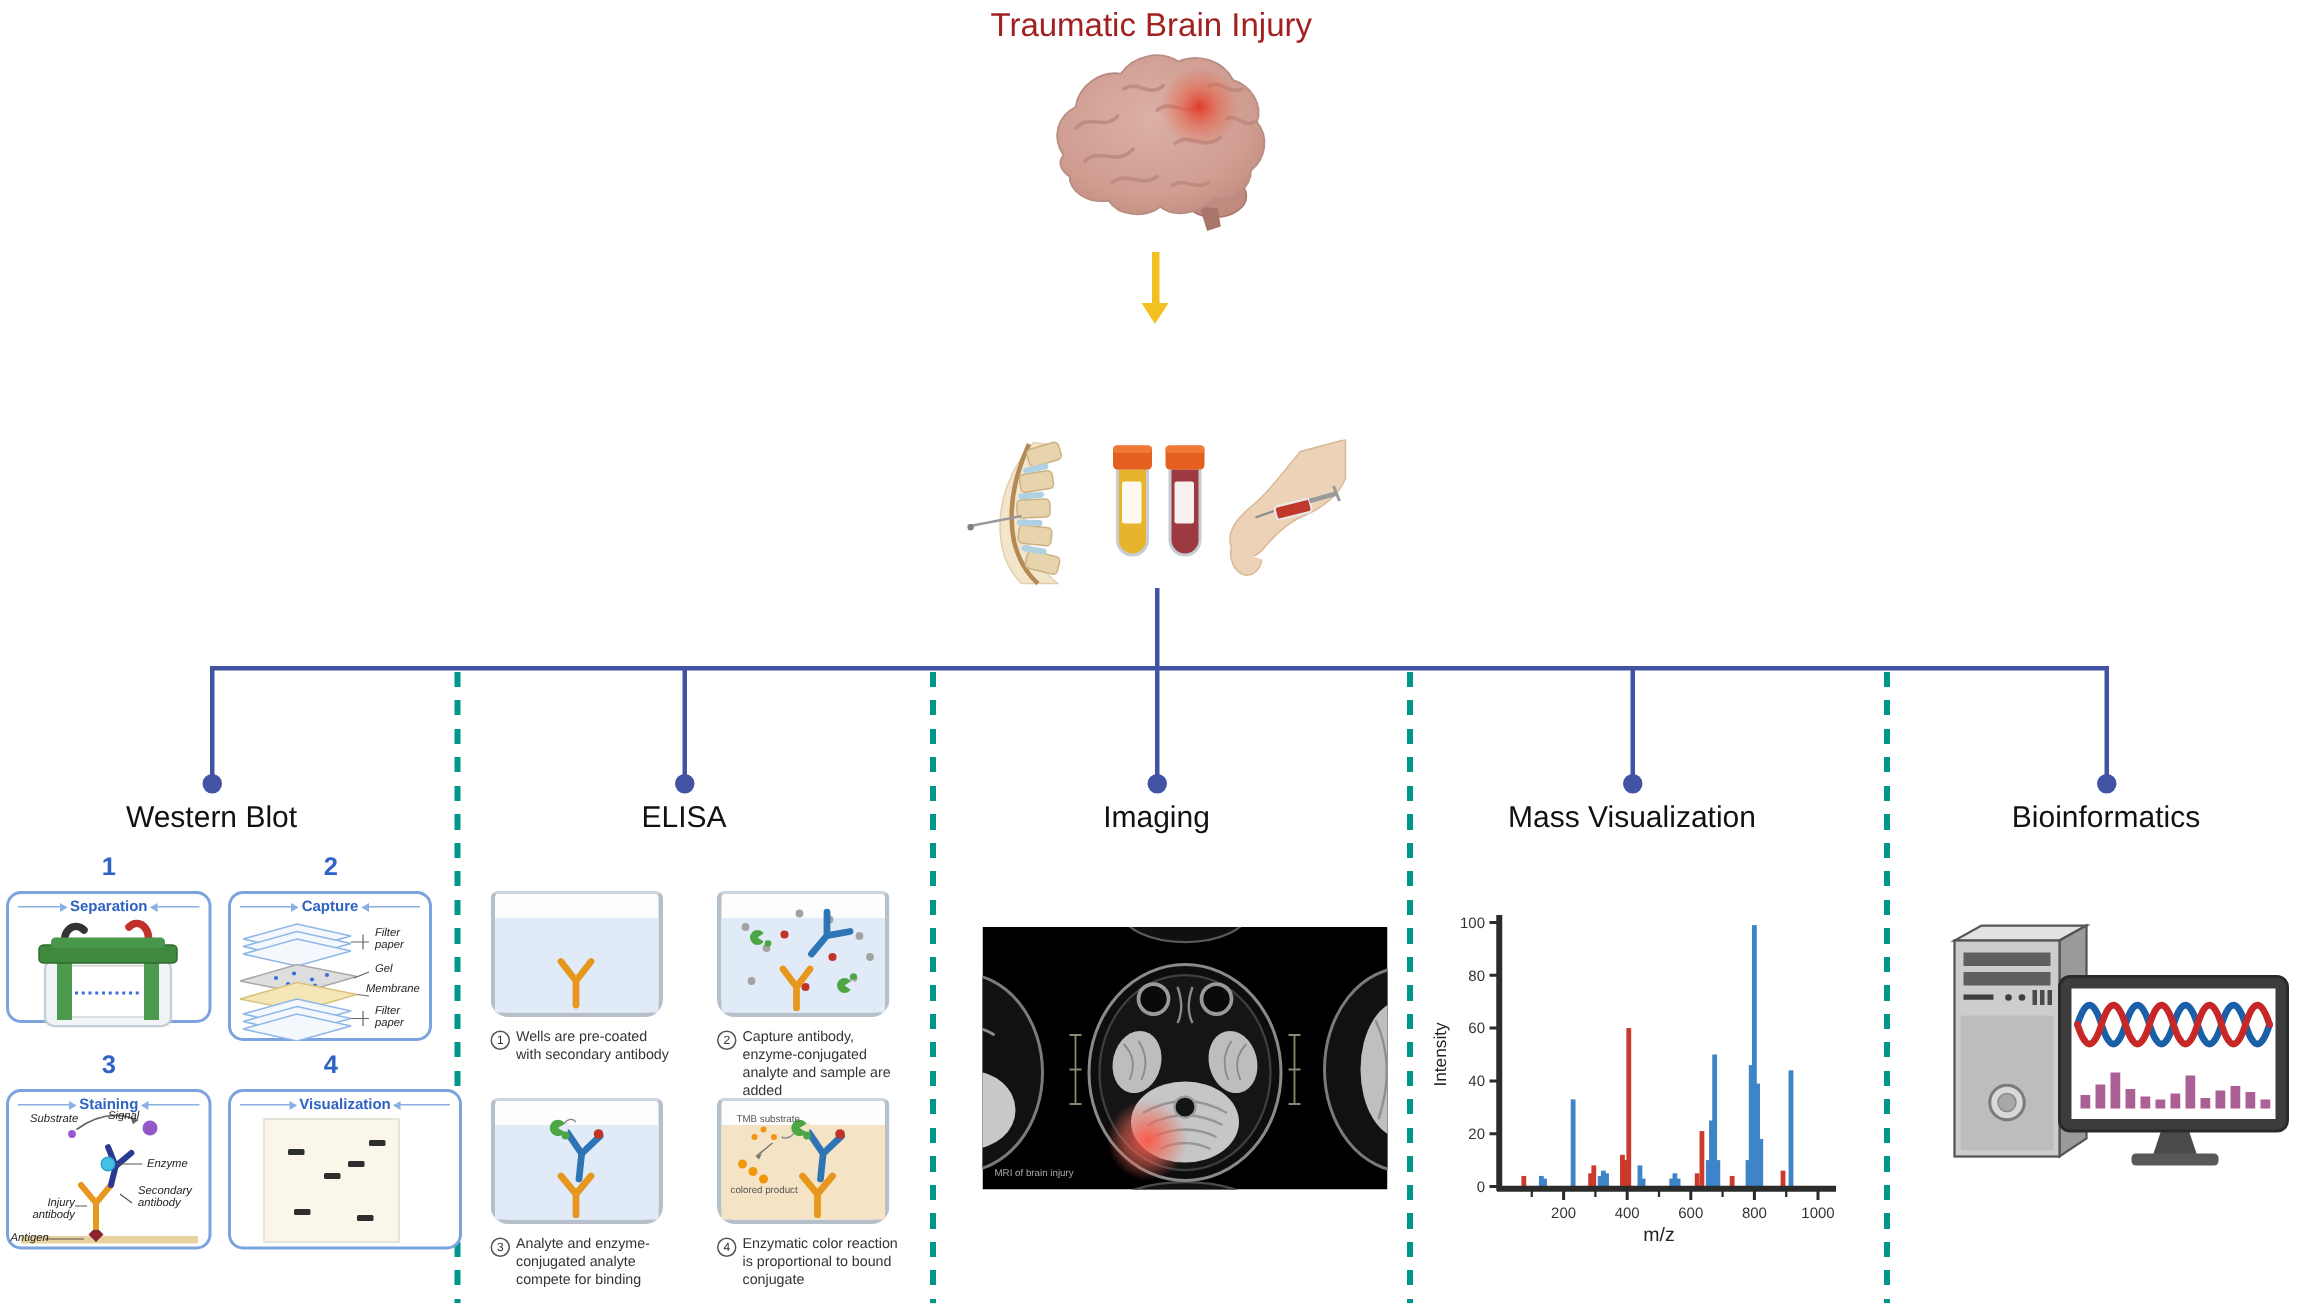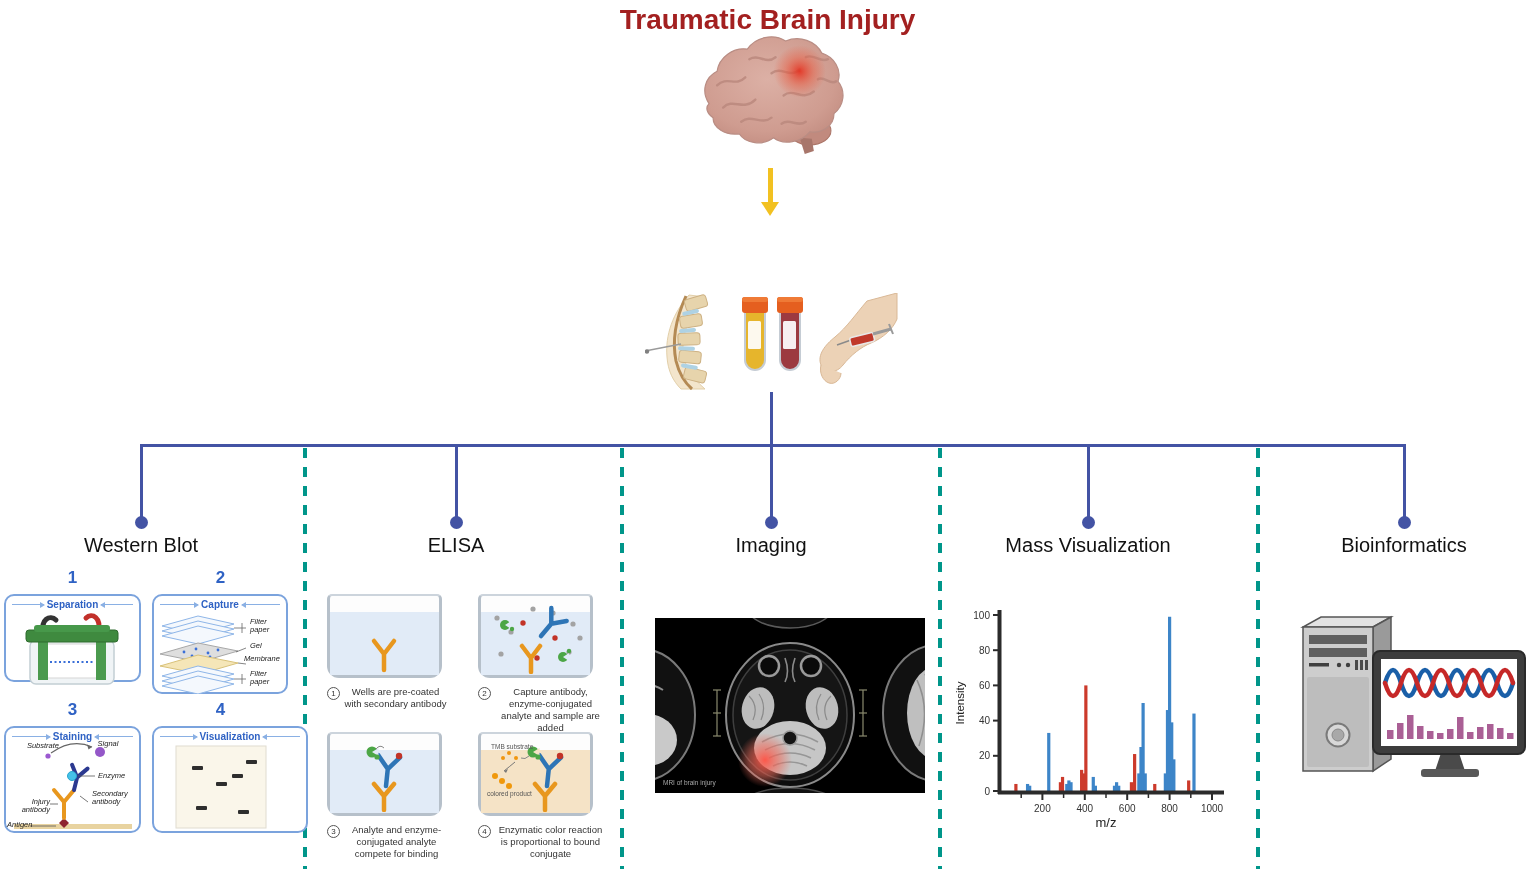--- a/index.html
+++ b/index.html
@@ -1,21 +1,21 @@
 <!DOCTYPE html>
 <html><head>
 <meta charset="utf-8">
 <style>
   html,body{margin:0;padding:0;background:#fff;}
   .canvas{position:relative;width:1535px;height:869px;background:#ffffff;
           font-family:"Liberation Sans",sans-serif;overflow:hidden;}
   .abs{position:absolute;}
   svg{font-family:"Liberation Sans",sans-serif;}
   .title{position:absolute;left:0;top:4px;width:1535px;text-align:center;
-         font-size:28px;font-weight:bold;color:#a32020;}
+         font-size:22px;font-weight:normal;color:#a32020;}
   .arrow-shaft{position:absolute;left:768px;top:168px;width:5px;height:34px;background:#f2c121;}
   .arrow-head{position:absolute;left:761px;top:202px;width:0;height:0;
               border-left:9px solid transparent;border-right:9px solid transparent;
               border-top:14px solid #f2c121;}
   .biofluid{position:absolute;left:633px;top:222px;width:276px;height:66px;
             background:#e9eef9;border:2.5px solid #3f51a5;border-radius:34px;
             display:flex;flex-direction:column;justify-content:center;align-items:center;
             font-size:21px;color:#111;line-height:1.3;box-sizing:border-box;}
   .hline{position:absolute;left:141px;top:444px;width:1264px;height:3px;background:#4353a4;}
   .stem{position:absolute;width:3px;background:#4353a4;}
@@ -38,21 +38,21 @@
   
   .well{position:absolute;width:115px;height:84px;border:3px solid #b6c0ca;border-top:2px solid #ccd4dc;
         border-radius:5px 5px 12px 12px;background:#fdfdfd;box-sizing:border-box;}
   .water{position:absolute;left:0;right:0;bottom:0;height:63px;background:#e1ebf7;}
   .water.tmb{background:#f5e3c6;}
   .well svg{position:absolute;left:0;top:0;}
   .well-label{position:absolute;font-size:6.5px;color:#555;}
   .caption{position:absolute;display:flex;gap:4px;align-items:flex-start;}
   .circ{flex:0 0 11px;width:11px;height:11px;border:1px solid #555;border-radius:50%;
         font-size:8px;line-height:11px;text-align:center;color:#333;margin-top:1px;}
-  .cap-text{font-size:9.5px;line-height:1.28;color:#333;text-align:center;}
+  .cap-text{font-size:9.5px;line-height:1.28;color:#333;}
   .mri-caption{position:absolute;left:663px;top:779px;font-size:6.5px;color:#a9a9a9;}
 </style>
 </head>
 <body>
 
 <div class="canvas">
 
   <div class="title">Traumatic Brain Injury</div>
 
   <svg class="abs" style="left:668px;top:33px" width="207" height="127" viewBox="0 0 200 126">
@@ -237,22 +237,22 @@
       <circle cx="66" cy="46" r="4.5" fill="#45c1e8" stroke="#2aa7cf"></circle>
       <circle cx="42" cy="26" r="2.6" fill="#9b59d0"></circle>
       <circle cx="94" cy="22" r="5" fill="#9457c8"></circle>
       <path d="M45,23 Q66,8 86,17" fill="none" stroke="#666" stroke-width="1.1"></path>
       <polygon points="86,17 81,14.5 82.5,19.5" fill="#666"></polygon>
       <line x1="89" y1="46" x2="72" y2="46" stroke="#555" stroke-width="0.8"></line>
       <line x1="24" y1="96" x2="50" y2="96" stroke="#555" stroke-width="0.8"></line>
       <line x1="44" y1="74" x2="52" y2="74" stroke="#555" stroke-width="0.8"></line>
       <line x1="82" y1="72" x2="74" y2="66" stroke="#555" stroke-width="0.8"></line>
     </svg>
-    <div class="tiny-label" style="left:14px;top:14px;width:46px;text-align:center">Substrate</div>
-    <div class="tiny-label" style="left:80px;top:12px;width:44px;text-align:center">Signal</div>
+    <div class="tiny-label" style="left:14px;top:14px;width:46px;text-align:left">Substrate</div>
+    <div class="tiny-label" style="left:66px;top:12px;width:44px;text-align:left">Signal</div>
     <div class="tiny-label" style="left:92px;top:44px">Enzyme</div>
     <div class="tiny-label" style="left:2px;top:70px;width:42px;text-align:right">Injury antibody</div>
     <div class="tiny-label" style="left:86px;top:62px;width:48px">Secondary antibody</div>
     <div class="tiny-label" style="left:1px;top:93px">Antigen</div>
   </div>
 
   <div class="wbp" style="left:152px;top:726px;width:156px;height:107px">
     <div class="ph">
         <span class="ph-line l"></span>
       <span class="ph-title">Visualization</span>

